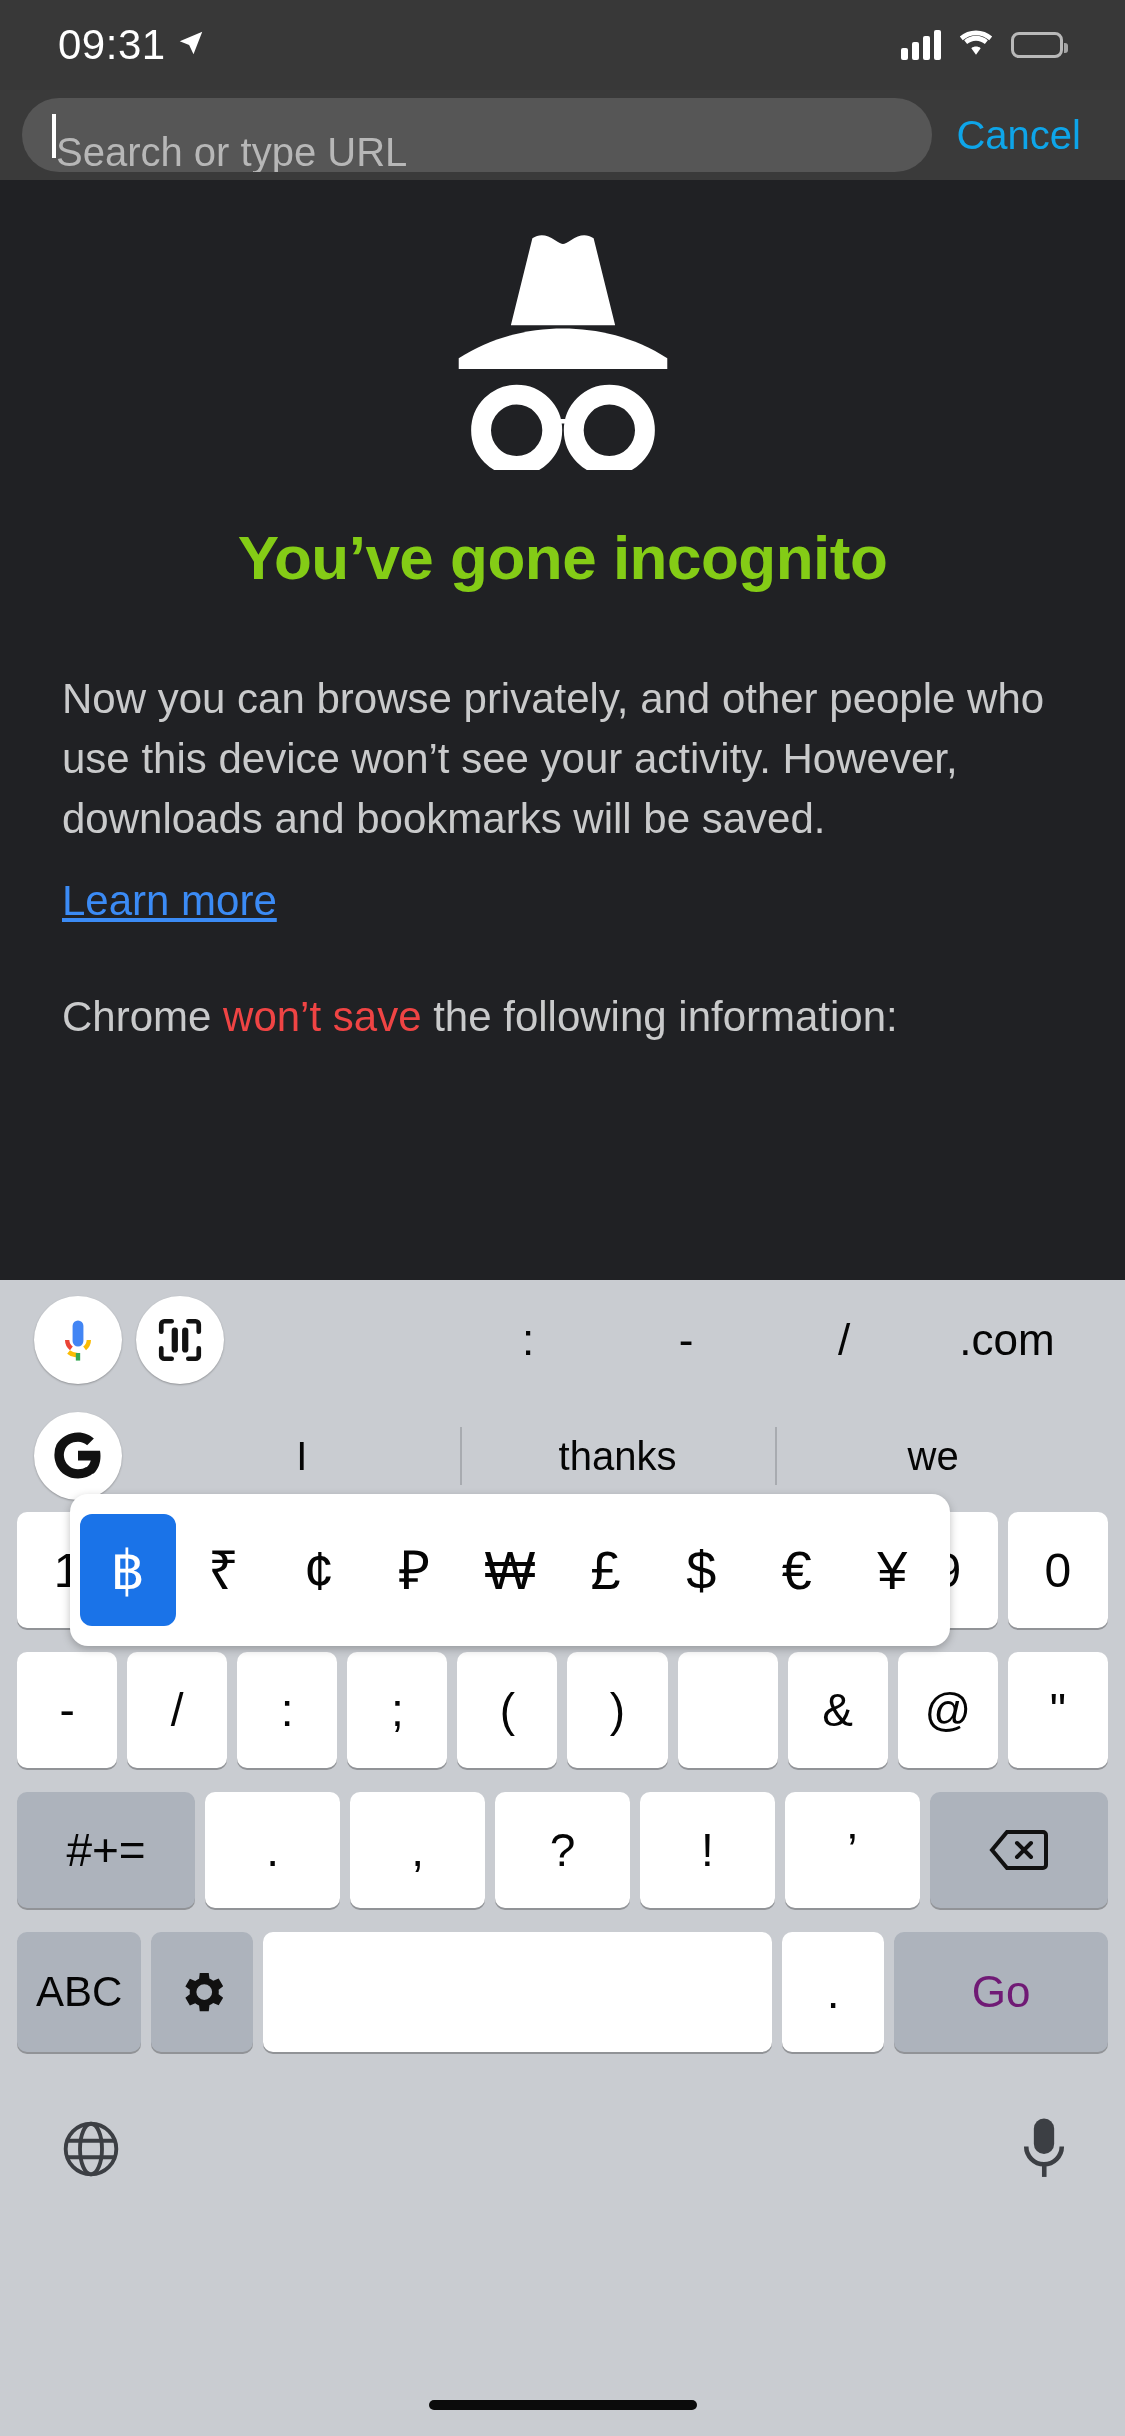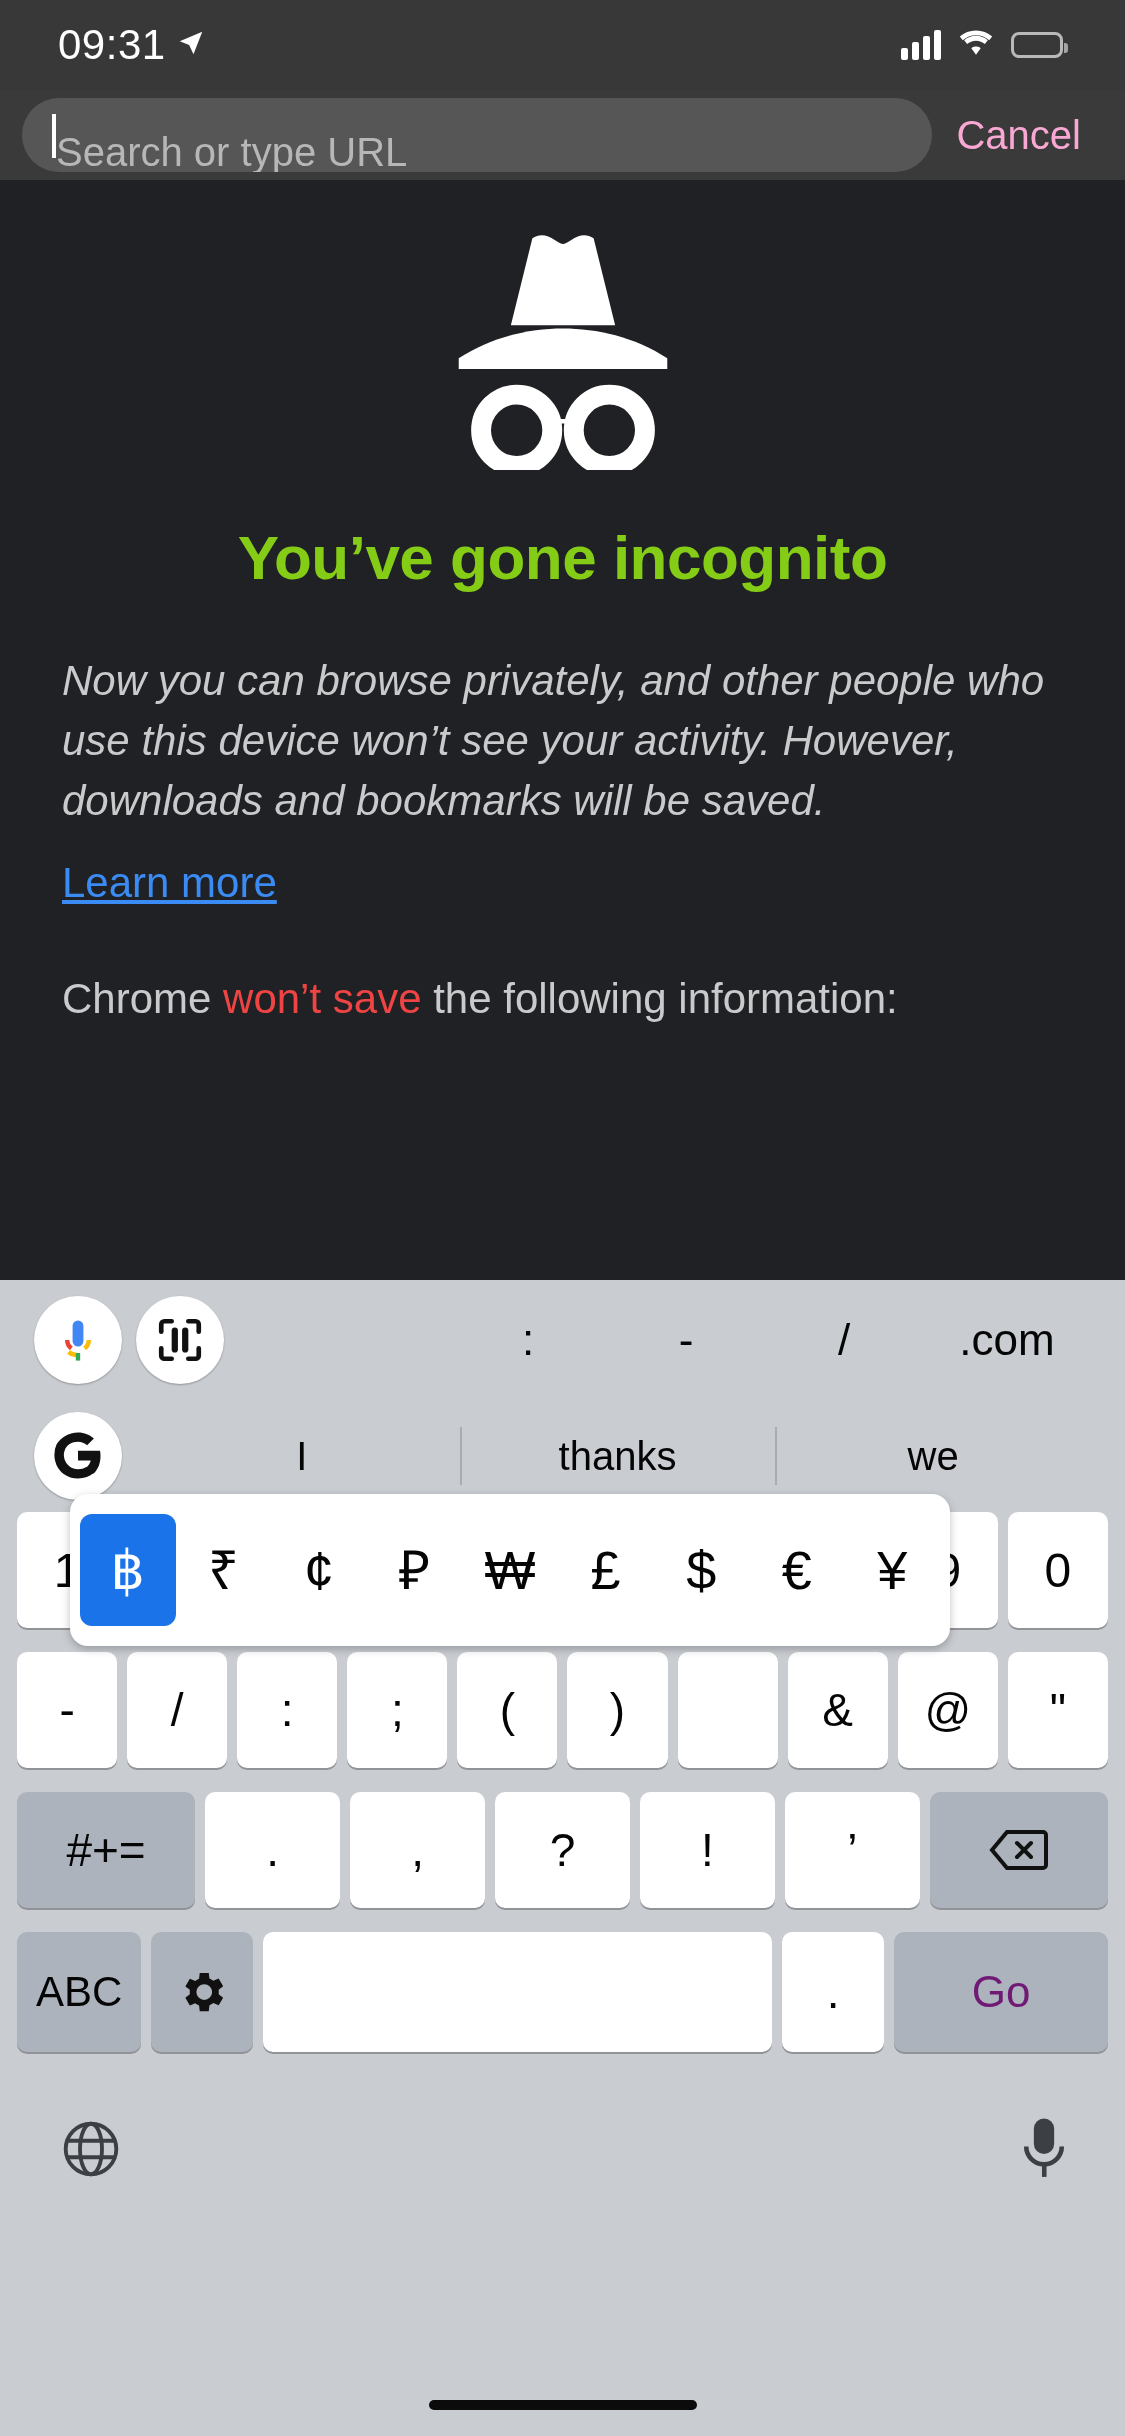--- a/index.html
+++ b/index.html
@@ -62,21 +62,21 @@
     overflow: hidden;
   }
   .caret {
     position: absolute; left: 30px; top: 16px;
     width: 4px; height: 44px; background: #fff;
   }
   .urlfield .placeholder {
     color: #b7b7b7; font-size: 40px; line-height: 1;
   }
   .cancel-btn {
-    color: #f9a8d4; font-size: 40px;
+    color: #0ea5e9; font-size: 40px;
     padding: 0 22px 0 14px; white-space: nowrap;
   }
 
   
   .ntp {
     position: absolute; top: 180px; left: 0;
     width: 1125px; height: 1100px;
     background: #202124;
     padding: 0 62px;
     overflow: hidden;
@@ -85,23 +85,23 @@
     margin: 0 auto; display: block; padding-top: 50px;
   }
   .ntp-title {
     margin-top: 52px;
     text-align: center;
     color: #84cc16;
     font-size: 62px; font-weight: 700;
     letter-spacing: -0.5px;
   }
   .ntp-body {
-    margin-top: 58px;
+    margin-top: 76px;
     color: #c9cacb;
-    font-size: 42px; line-height: 1.43; font-style: italic;
+    font-size: 42px; line-height: 1.43;
   }
   .learn-more {
     display: inline-block; margin-top: 22px;
     color: #3b8bf5; font-size: 42px; line-height: 1.43;
   }
   .ntp-subhead {
     margin-top: 62px;
     color: #c9cacb; font-size: 42px;
   }
   .ntp-subhead b { color: #ef4444; font-weight: 400; }

